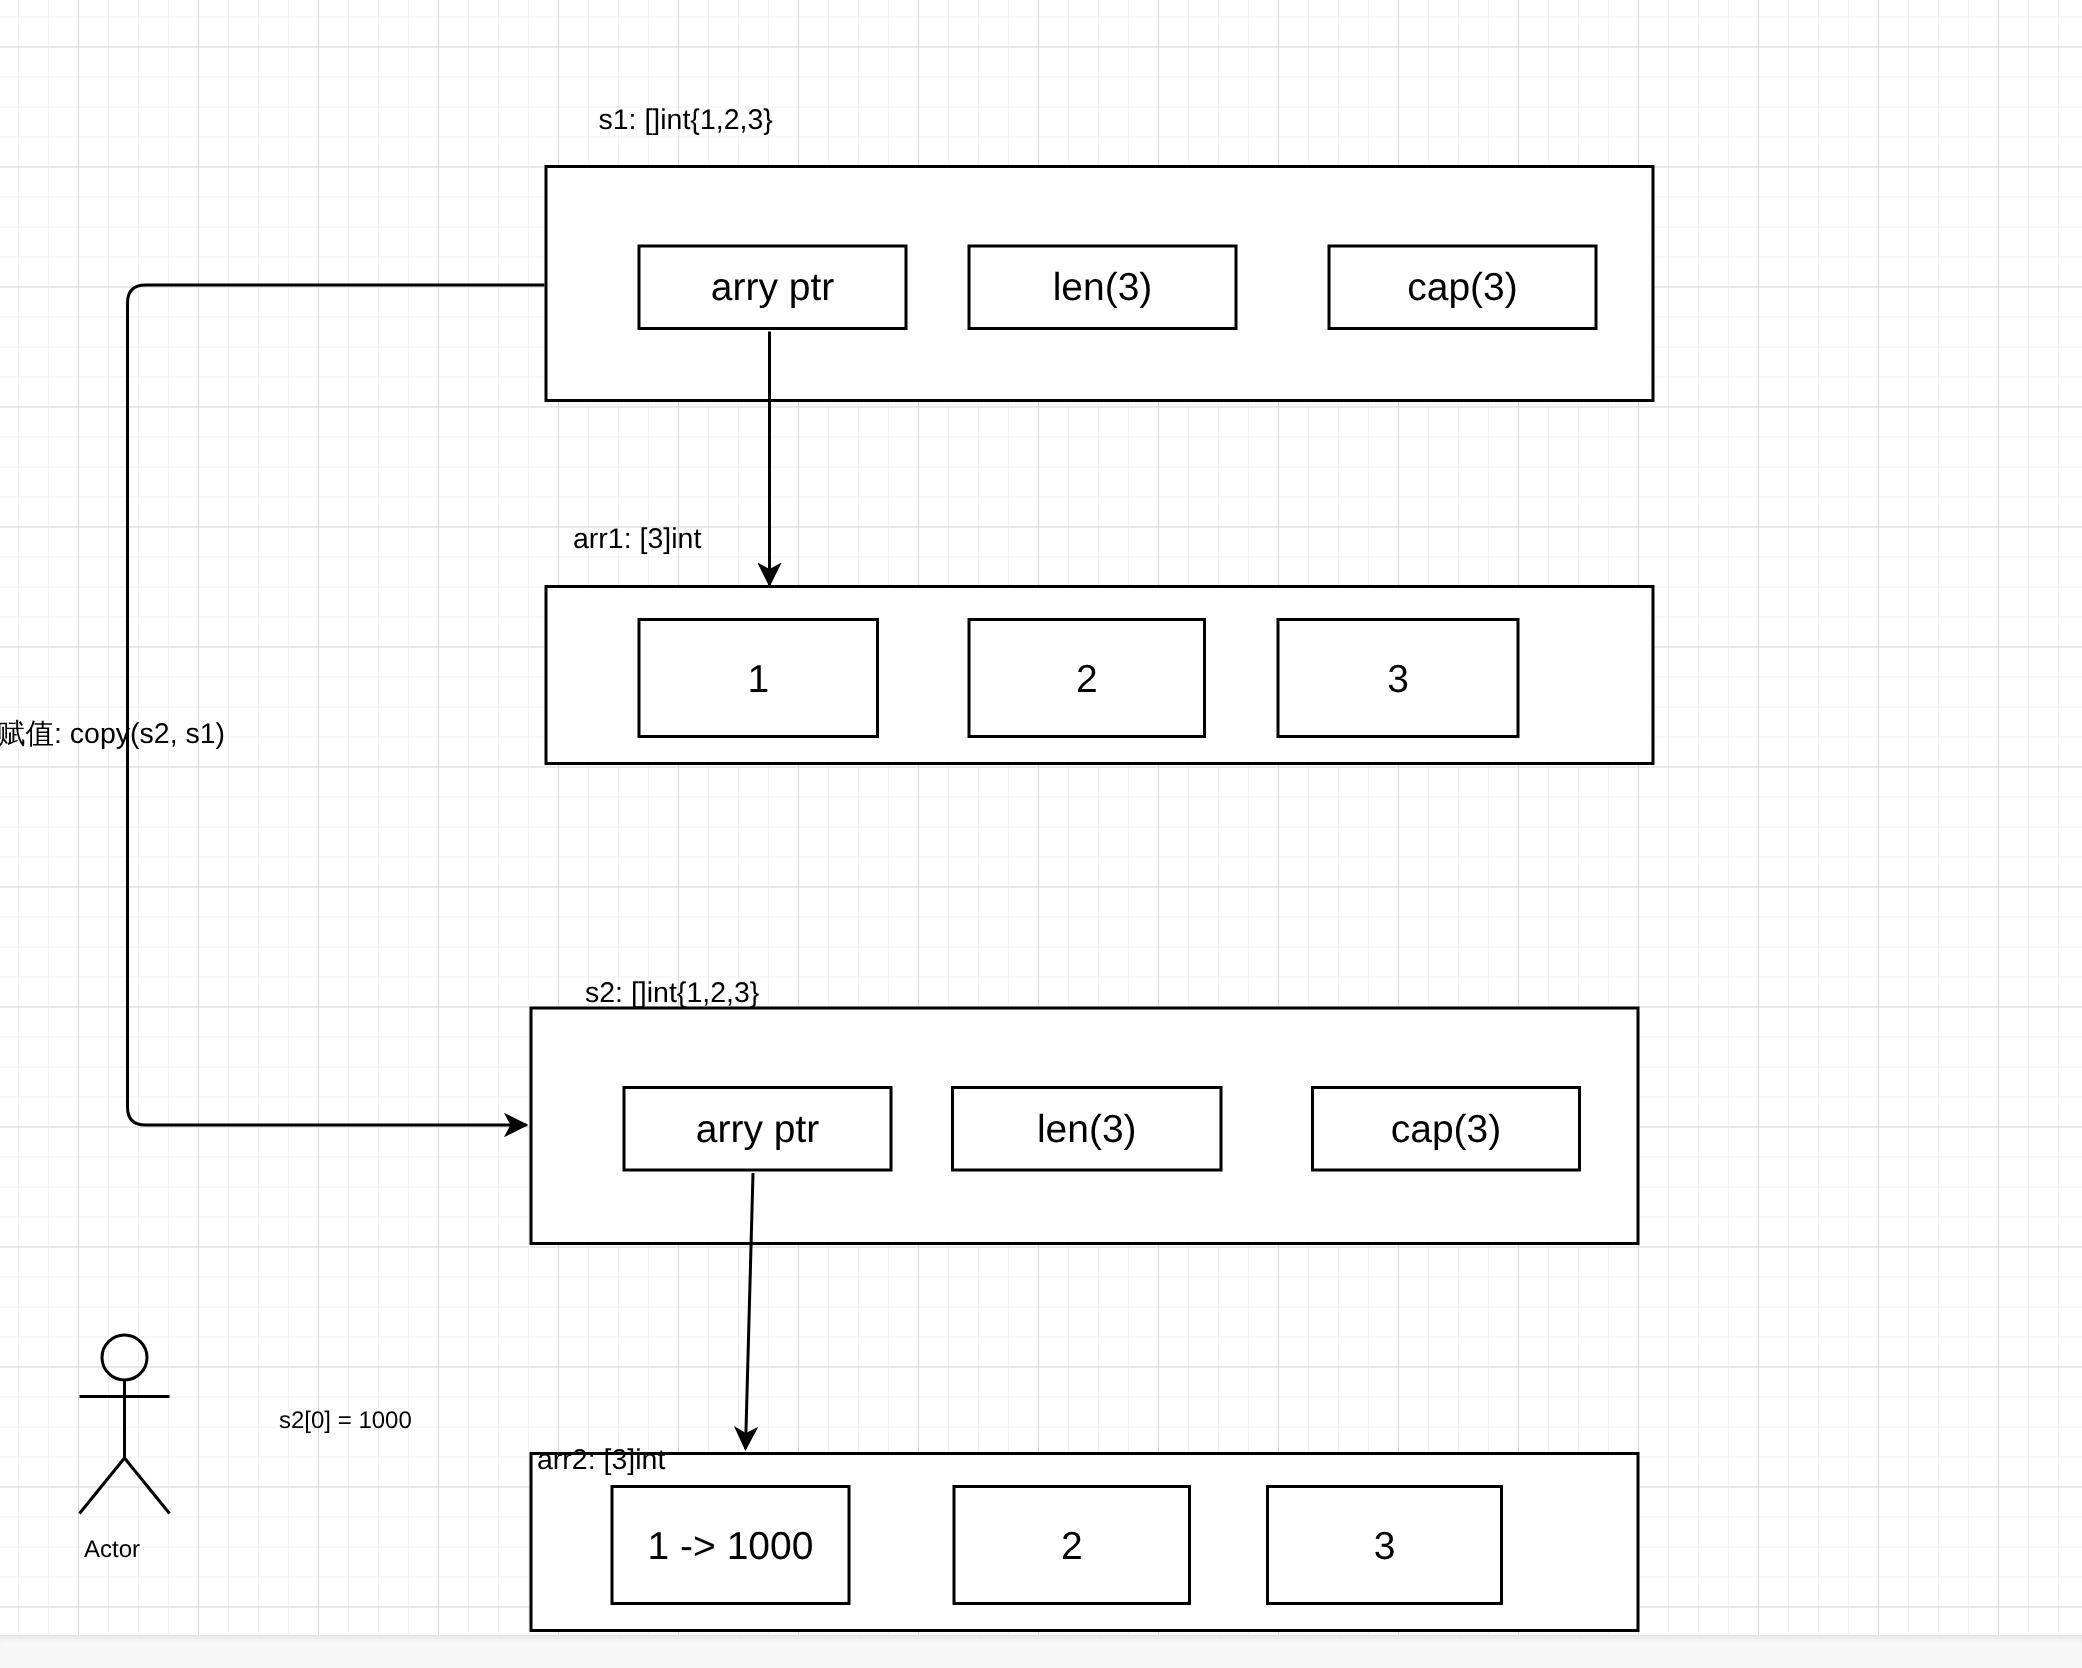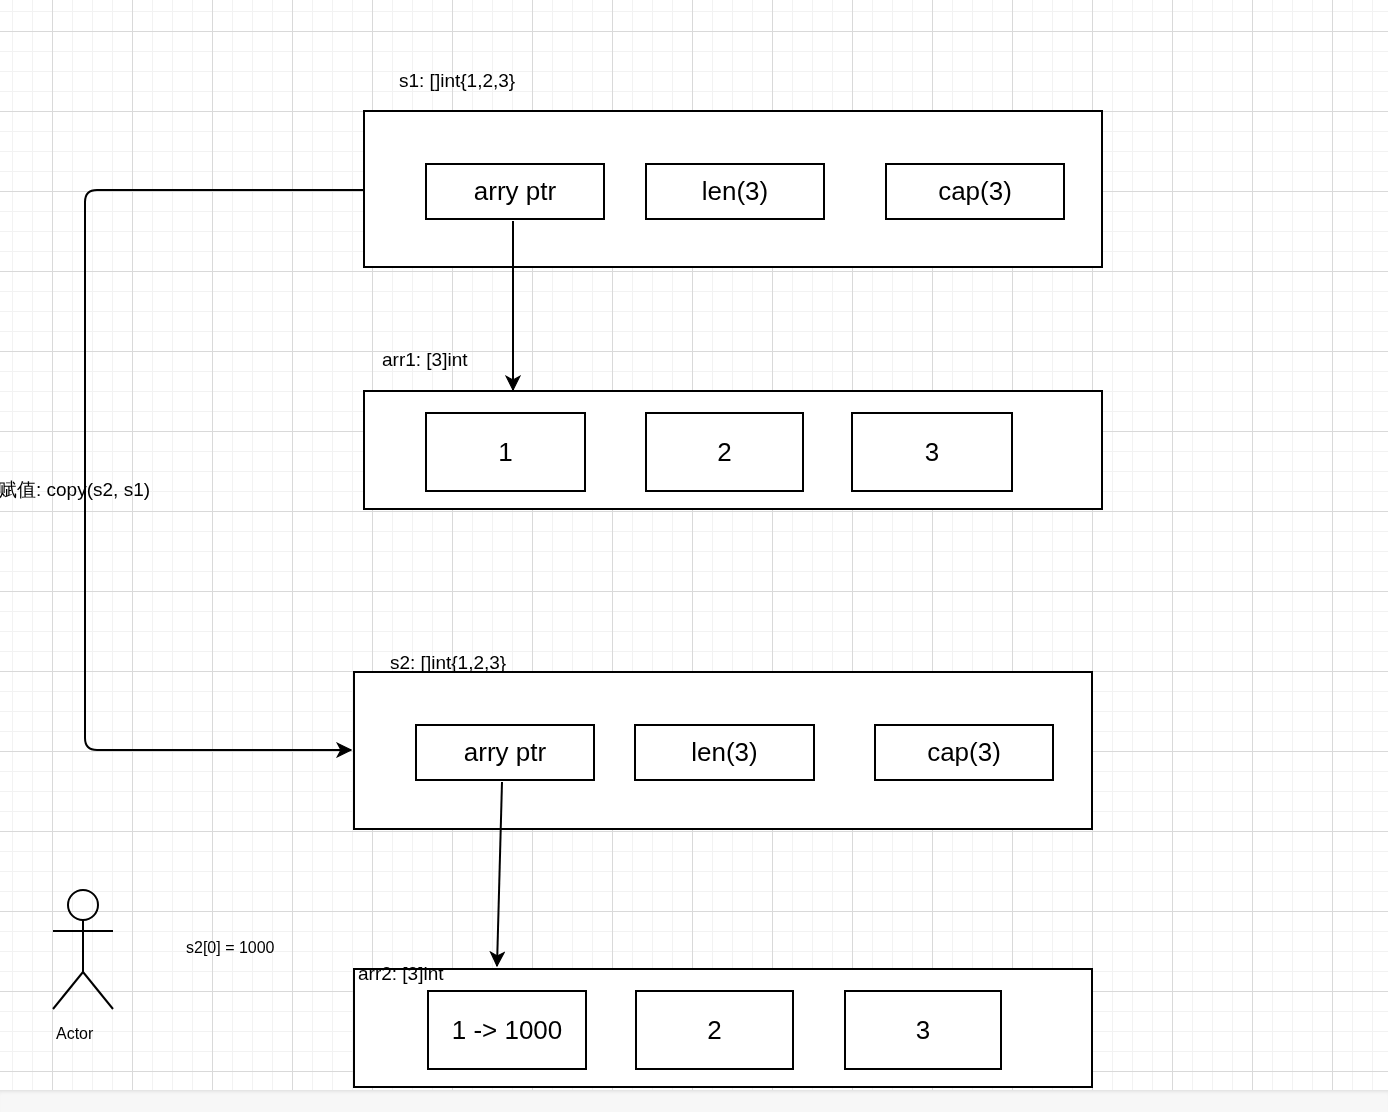--- a/index.html
+++ b/index.html
@@ -86,21 +86,21 @@
 
     <div class="dlabel" style="left:390px; top:642px;margin-top:10px;">s2: []int{1,2,3}</div>
     <div class="box" style="left:353px; top:671px; width:740px; height:159px;">
       <div class="cell" style="left:60px; top:51px; width:180px; height:57px;">arry ptr</div>
       <div class="cell" style="left:279px; top:51px; width:181px; height:57px;">len(3)</div>
       <div class="cell" style="left:519px; top:51px; width:180px; height:57px;">cap(3)</div>
     </div>
 
     <div class="dlabel" style="left:358px; top:963px;">arr2: [3]int</div>
     <div class="box" style="left:353px; top:968px; width:740px; height:120px;">
-      <div class="cell" style="left:72px; top:20px; width:160px; height:80px;">1 -&gt; 1000</div>
+      <div class="cell" style="left:52px; top:20px; width:160px; height:80px;">1 -&gt; 1000</div>
       <div class="cell" style="left:280px; top:20px; width:159px; height:80px;">2</div>
       <div class="cell" style="left:489px; top:20px; width:158px; height:80px;">3</div>
     </div>
   </div>
 
   <svg id="connectors" xmlns="http://www.w3.org/2000/svg" width="1388" height="1112">
     <defs>
       <marker id="arrowhead" markerUnits="userSpaceOnUse" markerWidth="16" markerHeight="16" viewBox="0 0 14 14" refX="13" refY="7" orient="auto">
         <path d="M1,1 L13,7 L1,13 L4.2,7 Z" fill="#000" stroke="#000" stroke-width="1"></path>
       </marker>

